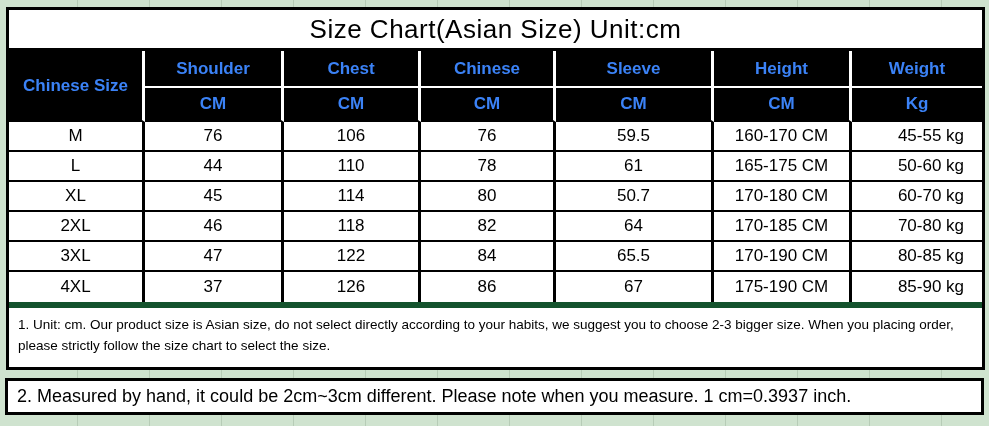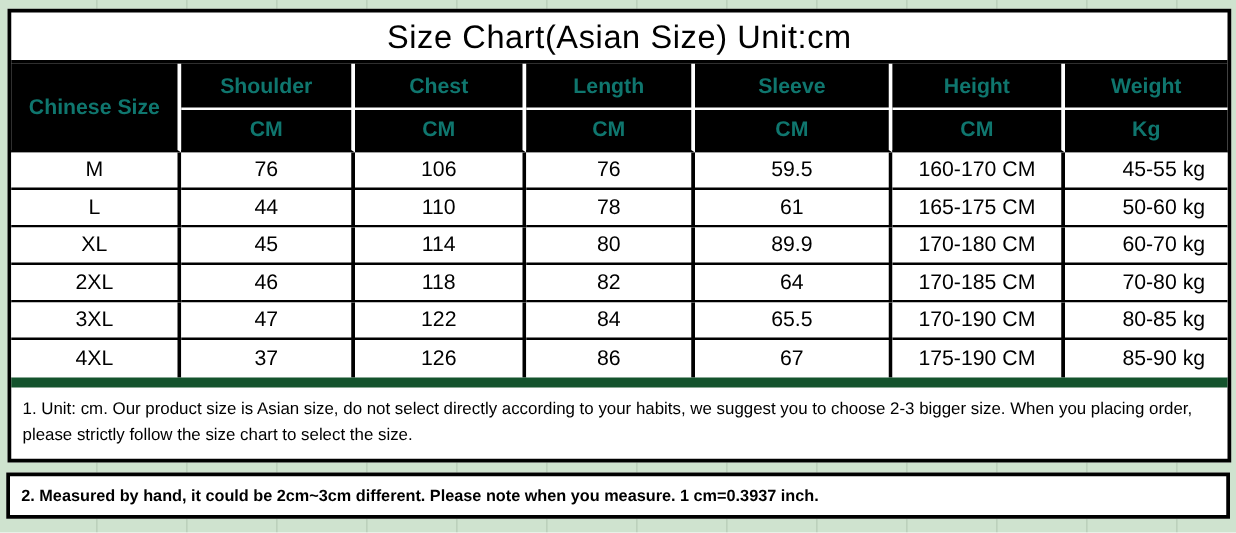--- a/index.html
+++ b/index.html
@@ -31,49 +31,49 @@
   table.size-table {
     width: 100%; border-collapse: separate; border-spacing: 0;
     table-layout: fixed;
   }
   .size-table th, .size-table td {
     box-sizing: border-box; text-align: center; vertical-align: middle;
     font-size: 17px; overflow: hidden; white-space: nowrap;
   }
   
   .size-table th {
-    background: #000; color: #0f766e; font-weight: bold;
+    background: #000; color: #3b82f6; font-weight: bold;
     border-right: 3px solid #fff; border-bottom: 2px solid #fff;
   }
   .size-table th.last-col { border-right: none; }
   .size-table th.units-row { border-bottom: 2px solid #000; font-weight: bold; }
   .size-table th.corner { border-bottom: 2px solid #000; }
   tr.hdr-row1 { height: 37px; }
   tr.hdr-row2 { height: 34px; }
   
   .size-table td {
     border-right: 3px solid #000; border-bottom: 2px solid #000;
     background: #fff;
   }
   .size-table td.last-col { border-right: none; padding-left: 28px; }
   .size-table tr.data-row { height: 30px; }
   .size-table tr.data-row:last-child td { border-bottom: none; }
   
   .note1 {
-    flex: 1 1 auto; border-top: 8px solid #14532d;
+    flex: 1 1 auto; border-top: 6px solid #14532d;
     padding: 7px 9px 0 9px;
     font-size: 13.5px; line-height: 1.55; text-align: left;
   }
   
   .note2-box {
     position: absolute; left: 5px; top: 378px;
     width: 979px; height: 37px;
     background: #fff; border: 3px solid #000;
     z-index: 1; display: flex; align-items: center;
-    padding-left: 9px; font-size: 13px; font-weight: bold;
+    padding-left: 9px; font-size: 18px;
   }
 </style>
 </head>
 <body>
 
 <div class="gridline" style="left:77px"></div>
 <div class="gridline" style="left:149px"></div>
 <div class="gridline" style="left:221px"></div>
 <div class="gridline" style="left:293px"></div>
 <div class="gridline" style="left:365px"></div>
@@ -98,21 +98,21 @@
       <col style="width:135px">
         <col style="width:158px">
         <col style="width:138px">
       <col style="width:130px">
     </colgroup>
     <tbody>
       <tr class="hdr-row1">
         <th rowspan="2" class="corner">Chinese Size</th>
         <th>Shoulder</th>
         <th>Chest</th>
-        <th>Length</th>
+        <th>Chinese</th>
         <th>Sleeve</th>
         <th>Height</th>
         <th class="last-col">Weight</th>
       </tr>
       <tr class="hdr-row2">
         <th class="units-row">CM</th>
         <th class="units-row">CM</th>
         <th class="units-row">CM</th>
         <th class="units-row">CM</th>
         <th class="units-row">CM</th>
@@ -135,21 +135,21 @@
         <td>78</td>
         <td>61</td>
         <td>165-175 CM</td>
         <td class="last-col">50-60 kg</td>
       </tr>
       <tr class="data-row">
         <td>XL</td>
         <td>45</td>
         <td>114</td>
         <td>80</td>
-        <td>89.9</td>
+        <td>50.7</td>
         <td>170-180 CM</td>
         <td class="last-col">60-70 kg</td>
       </tr>
       <tr class="data-row">
         <td>2XL</td>
         <td>46</td>
         <td>118</td>
         <td>82</td>
         <td>64</td>
         <td>170-185 CM</td>

